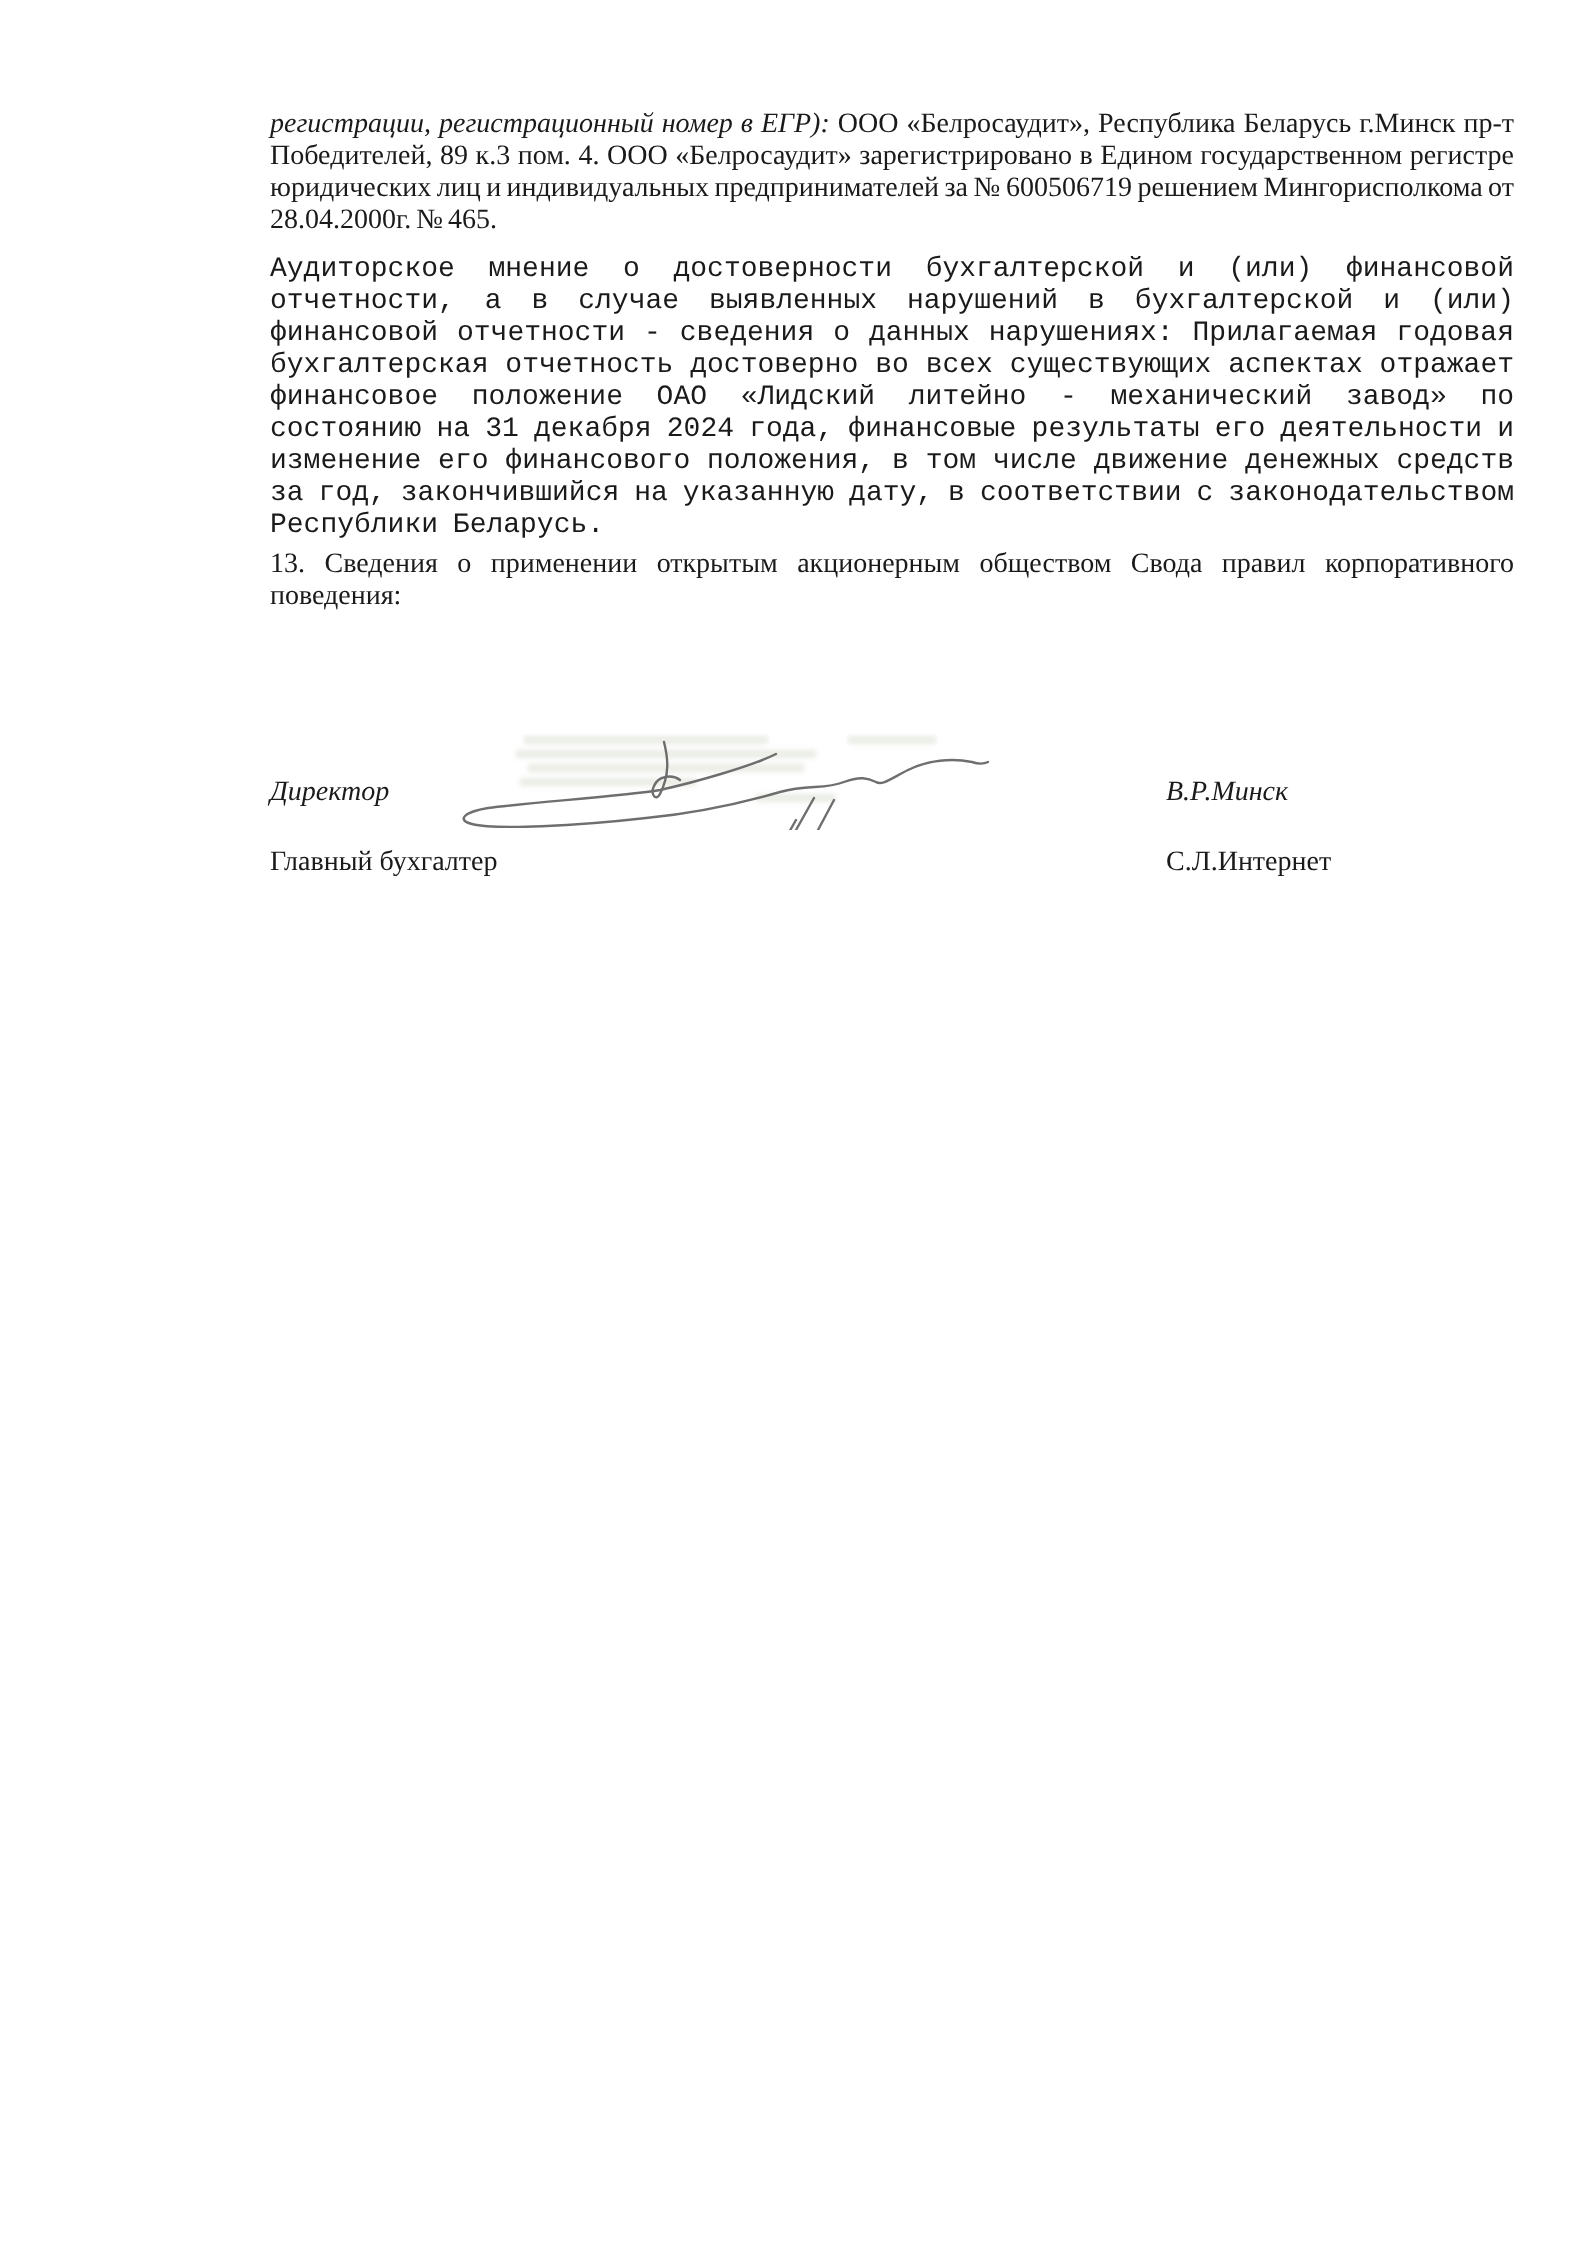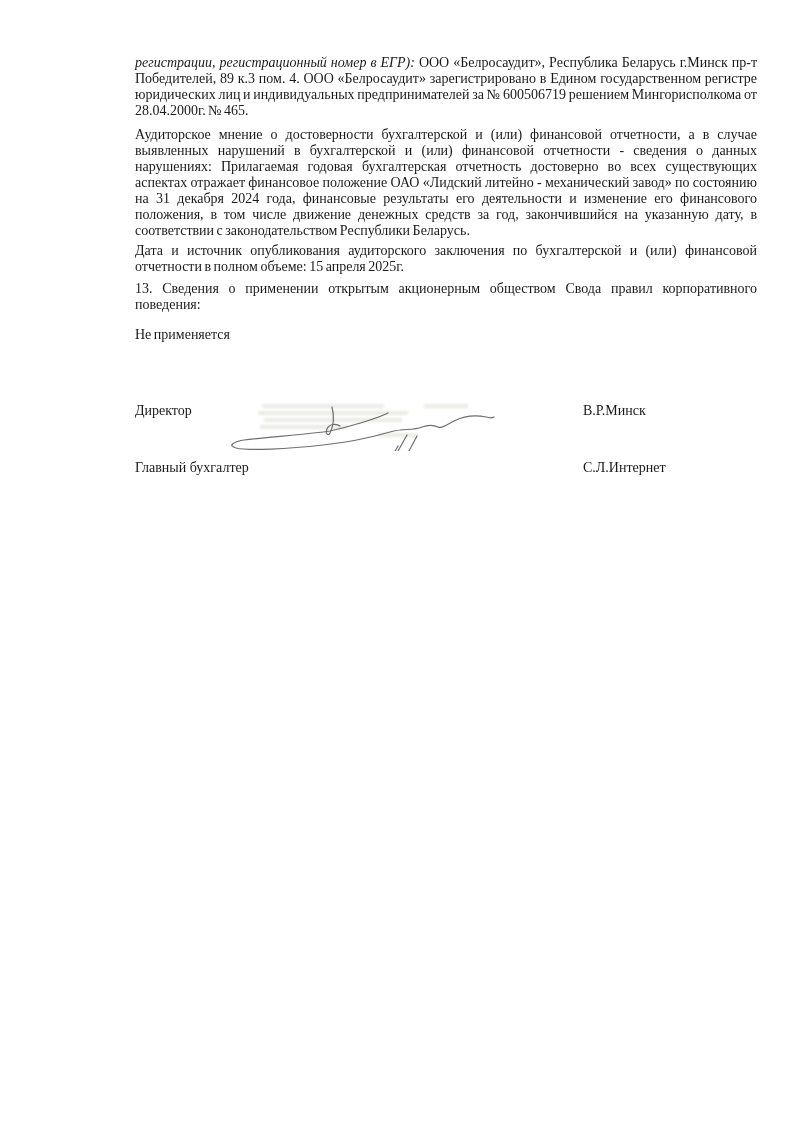--- a/index.html
+++ b/index.html
@@ -20,37 +20,37 @@
   }
   .para {
     margin: 0 0 8px 0;
     font-size: 14px;
     line-height: 16px;
     text-align: justify;
     word-spacing: -1px;
   }
   .it { font-style: italic; }
   .mb7 { margin-bottom: 7px; }
-  .mb4 { margin-bottom: 4px; }
+  .mb4 { margin-bottom: 4px; font-family: Liberation Mono, monospace; }
   .mb6 { margin-bottom: 6px; }
   .mb1 { margin-bottom: 14px; }
   .mb5 { margin-bottom: 5px; }
   .link {
     color: var(--link-color, #0000ee);
     text-decoration: underline;
     cursor: pointer;
   }
   .sig-block {
     position: relative;
     height: 90px;
     margin-top: 60px;
     font-size: 14px;
     line-height: 16px;
   }
-  .sig-title-1, .sig-name-1 { position: absolute; top: 0; }
+  .sig-title-1, .sig-name-1 { position: absolute; top: 22px; font-style: italic; }
   .sig-title-2, .sig-name-2 { position: absolute; top: 57px; }
   .sig-title-1, .sig-title-2 { left: 0; }
   .sig-name-1, .sig-name-2 { left: 448px; }
   .sig-svg {
     position: absolute;
     left: 93px;
     top: 0;
     color: var(--sig-ink, #5f5f5f);
   }
 </style>
@@ -58,25 +58,23 @@
 <body>
 
 <div class="page">
   <div class="content">
 
     <p class="para"><span class="it">регистрации, регистрационный номер в ЕГР):</span><span> ООО «Белросаудит», Республика Беларусь г.Минск пр-т Победителей, 89 к.3 пом. 4. ООО «Белросаудит» зарегистрировано в Едином государственном регистре юридических лиц и индивидуальных предпринимателей за № 600506719 решением Мингорисполкома от 28.04.2000г.  № 465.</span></p>
 
 
     <p class="para mb4">Аудиторское мнение о достоверности бухгалтерской и (или) финансовой отчетности, а в случае выявленных нарушений в бухгалтерской и (или) финансовой отчетности - сведения о данных нарушениях: Прилагаемая годовая бухгалтерская отчетность достоверно во всех существующих аспектах отражает финансовое положение ОАО «Лидский литейно - механический завод» по состоянию на 31 декабря 2024 года, финансовые результаты его деятельности и изменение его финансового положения, в том числе движение денежных средств за год, закончившийся на указанную дату, в соответствии с законодательством Республики Беларусь.</p>
 
-    <p class="para mb6">Дата и источник опубликования аудиторского заключения по бухгалтерской и (или) финансовой отчетности в полном объеме: 15 апреля 2025г.</p>
 
     <p class="para mb1">13. Сведения о применении открытым акционерным обществом Свода правил корпоративного поведения:</p>
 
-    <p class="para mb5">Не применяется</p>
 
 
     <div class="sig-block">
       <span class="sig-title-1">Директор</span>
 
       <svg class="sig-svg" width="267" height="48" viewBox="0 0 267 48" xmlns="http://www.w3.org/2000/svg">
         <defs>
           <filter id="blur1" x="-20%" y="-20%" width="140%" height="140%">
             <feGaussianBlur stdDeviation="1.3"></feGaussianBlur>
           </filter>

